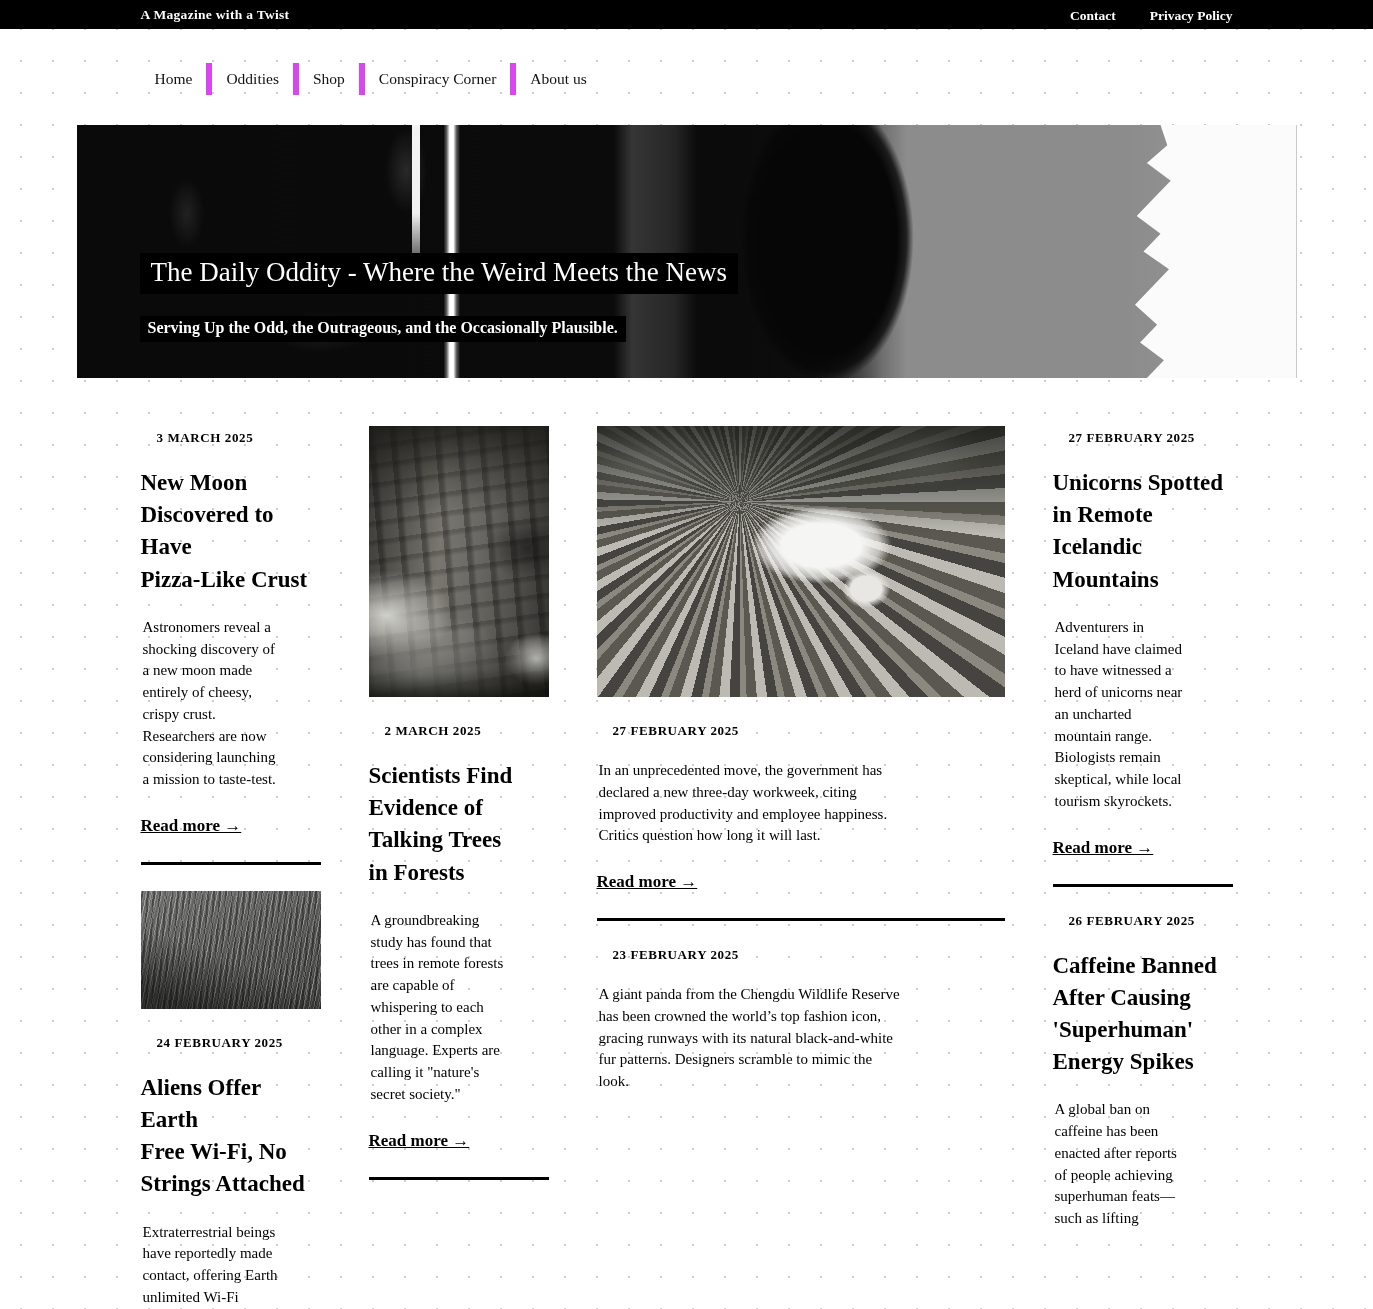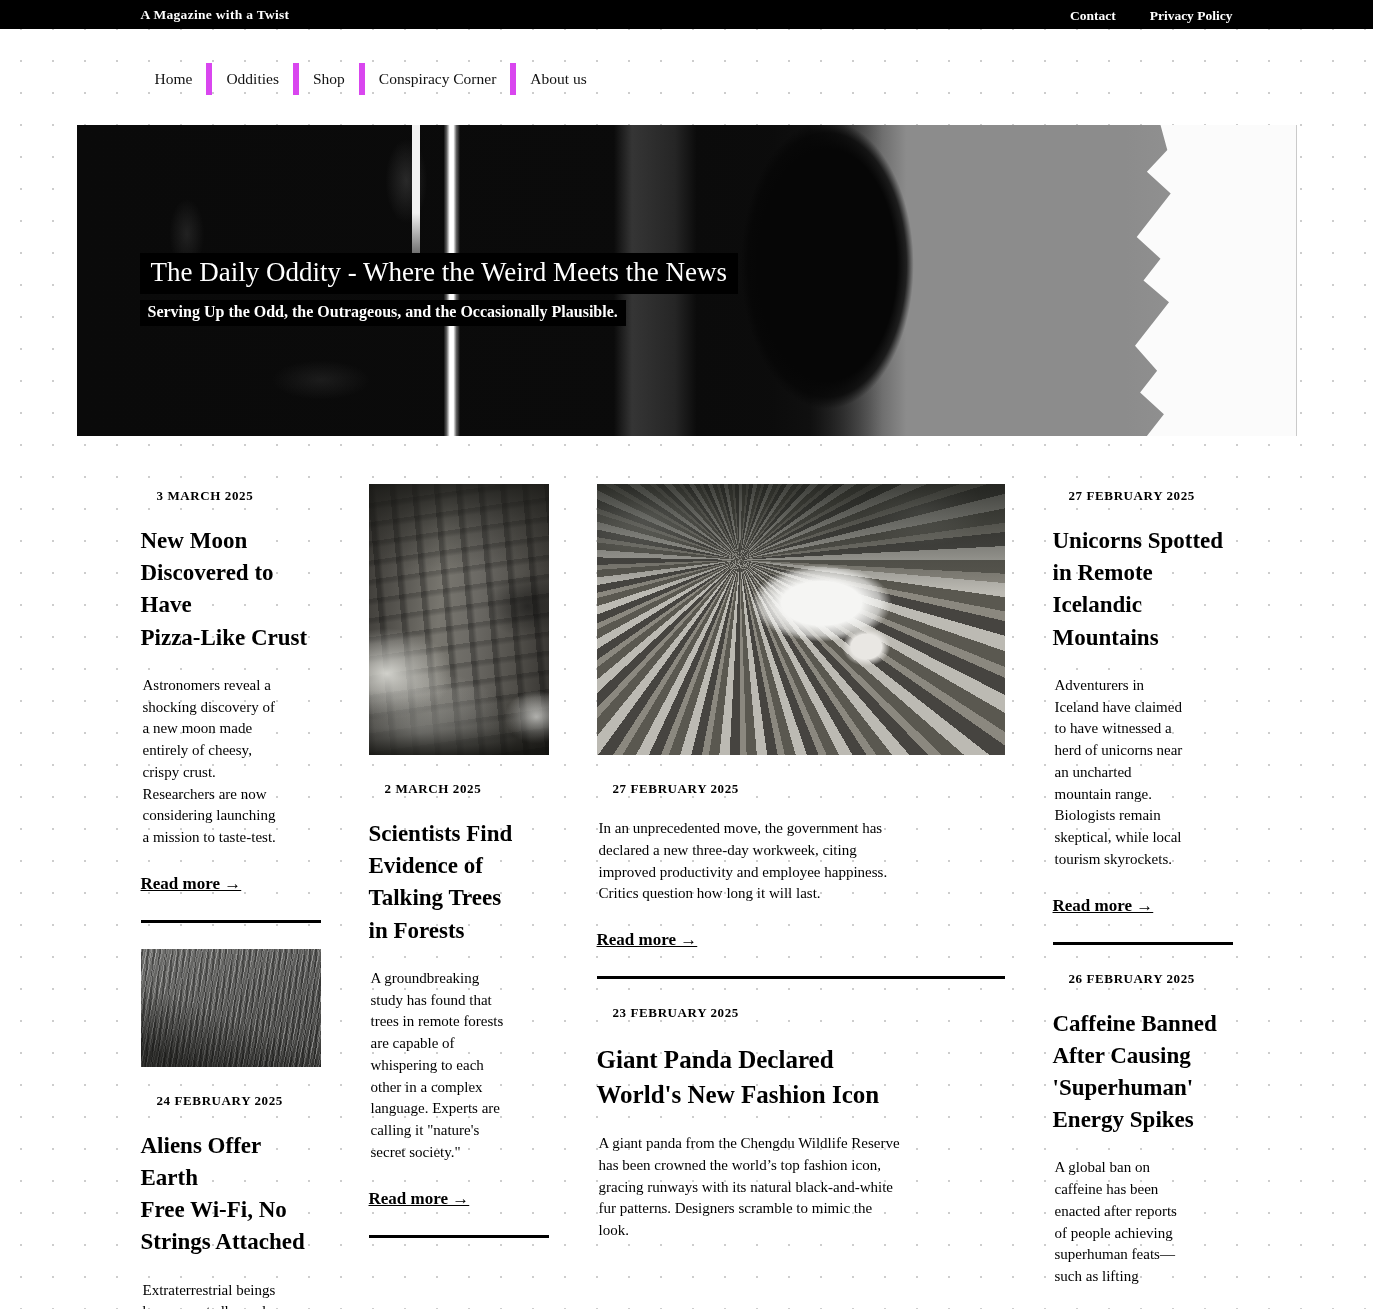--- a/index.html
+++ b/index.html
@@ -23,21 +23,21 @@
   
   .site-header { padding: 34px 0 30px; }
   .header-inner { display: flex; justify-content: space-between; align-items: center; }
   .site-title { font-size: 29px; font-weight: bold; color: #000; text-decoration: none; letter-spacing: 0.2px; }
   .main-nav { display: flex; align-items: center; }
   .main-nav a { color: #111; font-size: 15.5px; text-decoration: none; padding: 7px 14px; }
   .main-nav a + a { border-left: 6px solid #d946ef; }
   .main-nav a:last-child { padding-right: 0; }
 
   
-  .hero { position: relative; width: 1220px; height: 311px; margin: 0 auto; overflow: hidden; }
+  .hero { position: relative; width: 1220px; height: 253px; margin: 0 auto; overflow: hidden; }
   .hero-art {
     position: absolute; inset: 0;
     background:
       
       radial-gradient(ellipse 120px 200px at 61.5% 45%, #060606 58%, rgba(6,6,6,0.8) 66%, rgba(6,6,6,0) 72%),
       
       linear-gradient(90deg, rgba(255,255,255,0) 30.05%, rgba(255,255,255,0.35) 30.3%, #ffffff 30.55%, #ffffff 30.85%, rgba(255,255,255,0.35) 31.1%, rgba(255,255,255,0) 31.4%),
       
       linear-gradient(90deg, rgba(0,0,0,0) 44%, rgba(95,95,95,0.5) 45.5%, rgba(70,70,70,0.45) 49%, rgba(0,0,0,0) 50.8%),
       
@@ -52,21 +52,21 @@
   .hero-art::before { 
     content: ""; position: absolute; left: 27.5%; top: 0; width: 8px; height: 160px;
     background: linear-gradient(#f2f2f2 55%, rgba(242,242,242,0));
   }
   .hero-art::after { 
     content: ""; position: absolute; right: 0; top: 0; bottom: 0; width: 170px; background: #fbfbfb;
     clip-path: polygon(20% 0, 100% 0, 100% 100%, 12% 100%, 22% 93%, 8% 86%, 18% 79%, 5% 71%, 15% 64%, 25% 57%, 10% 50%, 20% 43%, 6% 36%, 16% 29%, 26% 22%, 12% 15%, 24% 8%);
   }
   .hero-text { position: absolute; left: 63px; top: 127px; }
   .hero-title span { display: inline-block; background: #000; color: #fff; font-size: 27px; font-weight: normal; line-height: 1.2; padding: 3px 11px 6px; }
-  .hero-subtitle { margin-top: 6px; font-family: Liberation Serif, serif; }
+  .hero-subtitle { margin-top: 22px; font-family: Liberation Serif, serif; }
   .hero-subtitle span { display: inline-block; background: #000; color: #fff; font-size: 16px; font-weight: bold; line-height: 1.2; padding: 2px 8px 4px; }
 
   
   .grid { display: grid; grid-template-columns: repeat(5, 1fr); column-gap: 48px; margin-top: 48px; }
   .col { grid-column: span 1; }
   .col-wide { grid-column: span 2; }
   .post-date { font-size: 13px; font-weight: bold; letter-spacing: 0.6px; color: #000; margin: 4px 16px 21px; }
   .post-title { font-size: 23px; line-height: 1.4; font-weight: bold; color: #000; margin: 0 0 21px; white-space: pre-line; }
   .col-wide .post-title { font-size: 25px; }
   .post-excerpt { font-size: 15px; line-height: 1.45; color: #000000; margin: 0 2px 25px; white-space: pre-line; }
@@ -202,22 +202,20 @@
       <div class="post-date">27 FEBRUARY 2025</div>
       <p class="post-excerpt">In an unprecedented move, the government has
 declared a new three-day workweek, citing
 improved productivity and employee happiness.
 Critics question how long it will last.</p>
       <a href="#" class="read-more">Read more →</a>
     </article>
     <hr class="divider">
     <article class="post">
       <div class="post-date">23 FEBRUARY 2025</div>
-      <h2 class="post-title">Giant Panda Declared
-World's New Fashion Icon</h2>
       <p class="post-excerpt">A giant panda from the Chengdu Wildlife Reserve
 has been crowned the world’s top fashion icon,
 gracing runways with its natural black-and-white
 fur patterns. Designers scramble to mimic the
 look.</p>
     </article>
   </div>
 
   <div class="col">
     <article class="post">

